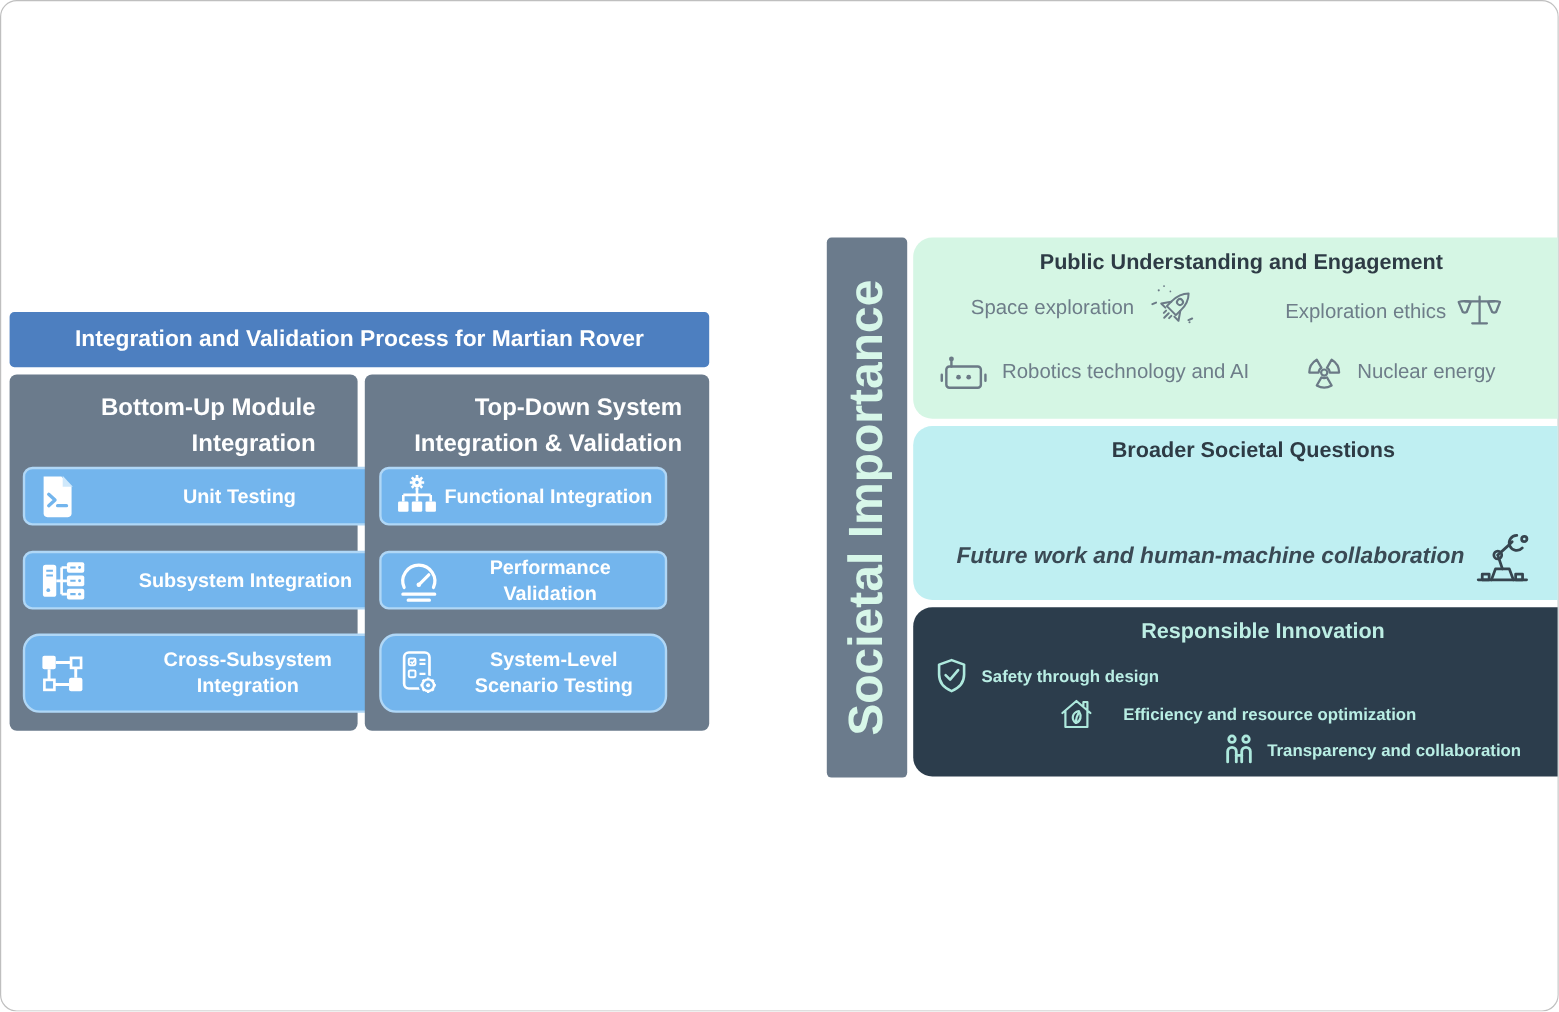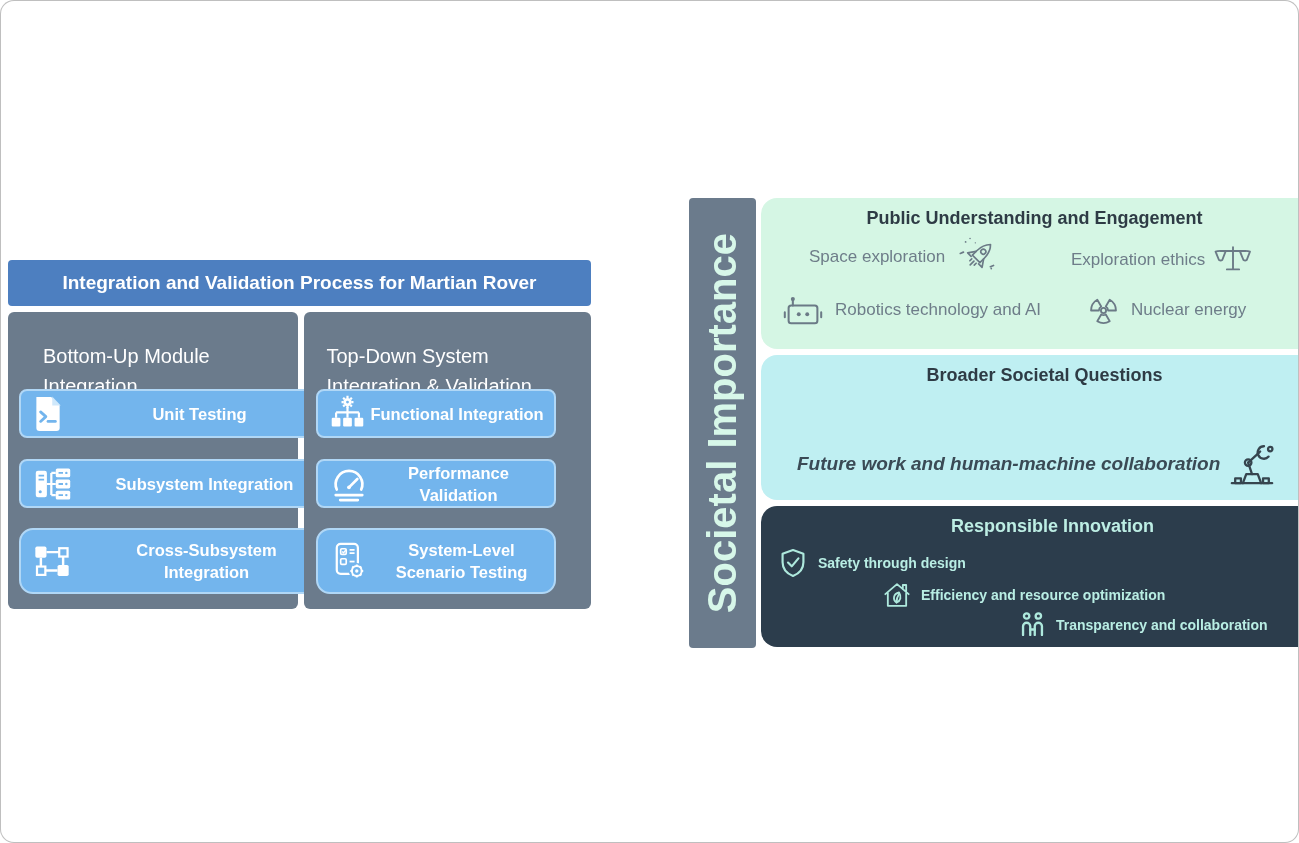--- a/index.html
+++ b/index.html
@@ -4,21 +4,21 @@
 <style>
   * { margin:0; padding:0; box-sizing:border-box; }
   body { width:1299px; height:843px; background:#fff; font-family:"Liberation Sans", sans-serif; }
   .page { position:relative; width:1299px; height:843px; background:#fff; border:1px solid rgba(0,0,0,0.25); border-radius:14px; overflow:hidden; }
 
   
   .ld-title { position:absolute; left:7px; top:259px; width:583px; height:46px; background:#4d7fc0; border-radius:4px; color:#fff; font-size:19px; font-weight:bold; display:flex; align-items:center; justify-content:center; }
   .col { position:absolute; top:311px; background:#6b7b8c; border-radius:6px; }
   .col-left { left:7px; width:290px; height:297px; }
   .col-right { left:303px; width:287px; height:297px; }
-  .col-title { position:absolute; top:13px; left:0; right:0; margin:16px auto; text-align:left; color:#fff; font-size:20px; font-weight:normal; line-height:30px; }
+  .col-title { position:absolute; top:13px; left:0; right:0; margin:0 auto; text-align:right; color:#fff; font-size:20px; font-weight:bold; line-height:30px; }
   .col-left .col-title { max-width:220px; }
   .col-right .col-title { max-width:242px; }
   .item { position:absolute; background:#73b5ed; border:2px solid #b0d7f6; border-radius:8px; display:flex; align-items:center; color:#fff; }
   .col-left .item { left:11px; width:324px; }
   .col-right .item { left:12px; width:240px; }
   .item-1 { top:77px; height:49px; }
   .item-2 { top:147px; height:49px; }
   .item-3 { top:216px; height:66px;border-radius:14px; }
   .item .icn { flex:none; margin-left:11px; display:flex; align-items:center; }
   .item .lbl { flex:1; text-align:center; font-size:16.5px; font-weight:bold; margin-left:-6px; padding:0 8px; line-height:22px; }
@@ -32,21 +32,21 @@
   .p2 { top:354px; height:145px; background:#bfeff2; }
   .p3 { top:505px; height:141px; background:#2c3d4c; }
   .panel-title { position:absolute; top:10px; left:0; width:100%; text-align:center; font-size:18px; font-weight:bold; color:#2e3b45; }
   .p1 .panel-title { transform:translateX(-18px); }
   .p2 .panel-title { transform:translateX(-8px); }
   .p3 .panel-title { color:#bdeee4; }
   .prow { position:absolute; display:flex; align-items:center; }
   .prow span { white-space:nowrap; }
   .p1 .prow { color:#6e7d89; font-size:17px; }
   .p2 .prow { color:#3a4a55; font-weight:bold; }
-  .p3 .prow { color:#b9eee4; font-size:14px; font-weight:bold; } .gap8 { gap:8px; } .gap9 { gap:9px; } .gap10 { gap:10px;align-items:center; } .gap11 { gap:11px; } .gap12 { gap:12px; }
+  .p3 .prow { color:#b9eee4; font-size:14px; font-weight:bold; } .gap8 { gap:8px; } .gap9 { gap:24px; } .gap10 { gap:10px;align-items:center; } .gap11 { gap:11px; } .gap12 { gap:12px; }
   svg { display:block; }
 </style>
 </head>
 <body>
 
 <div class="page">
 
   <div class="ld-title">Integration and Validation Process for Martian Rover</div>
 
   <div class="col col-left">

